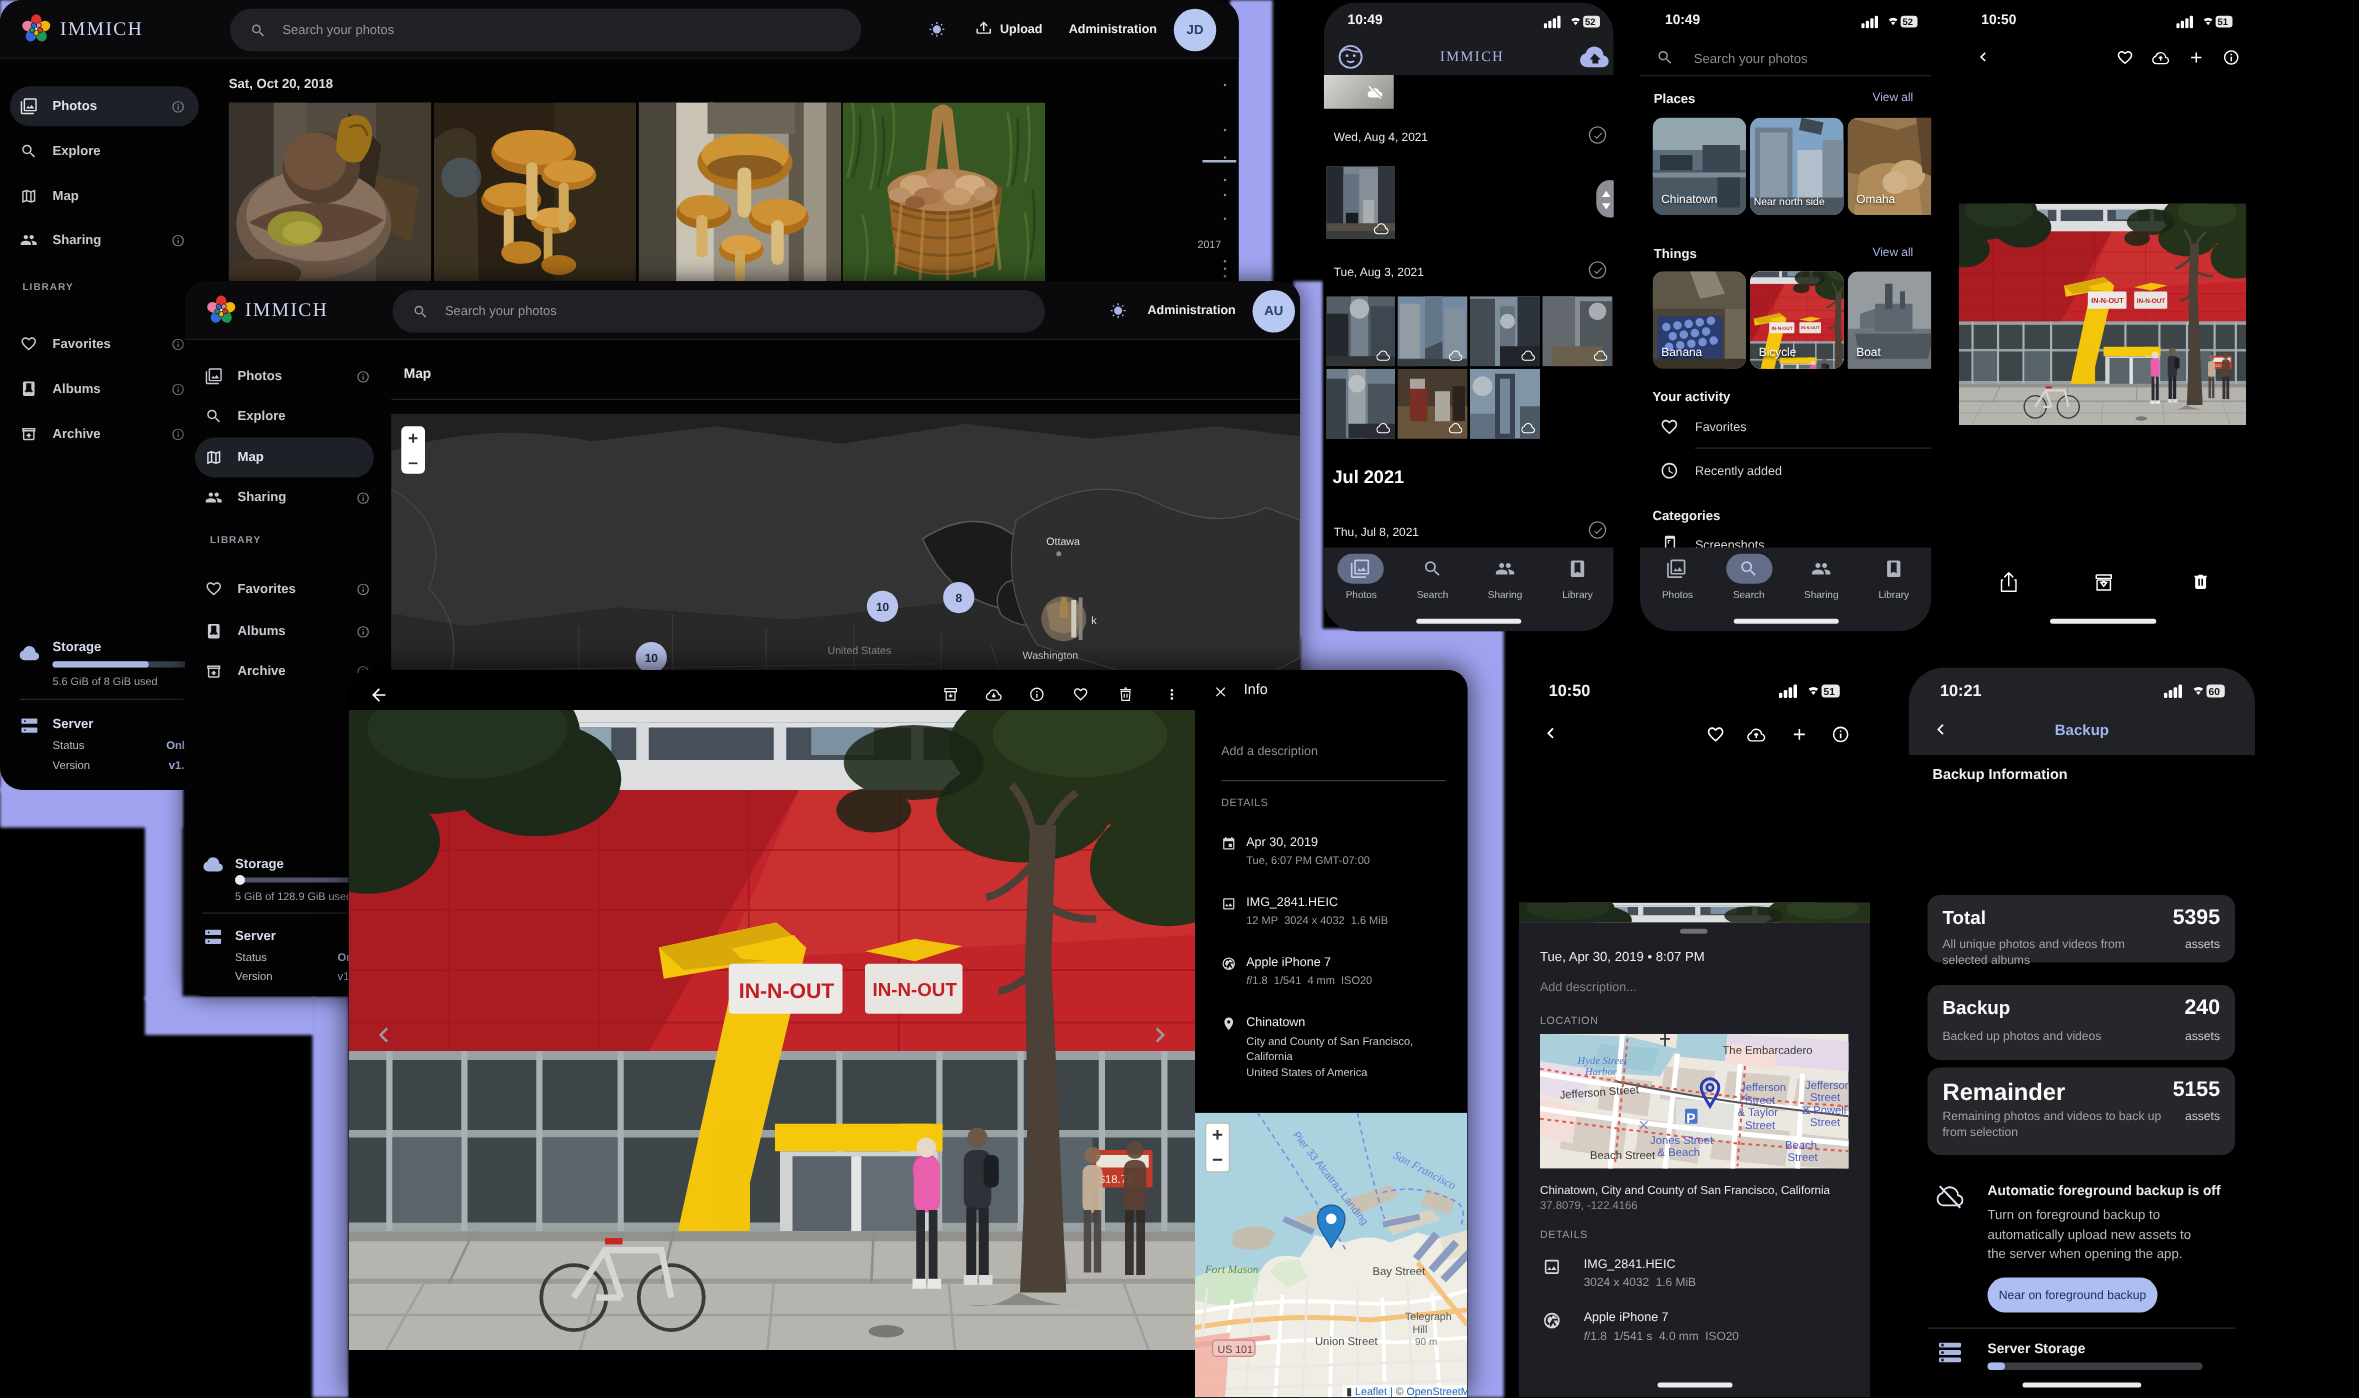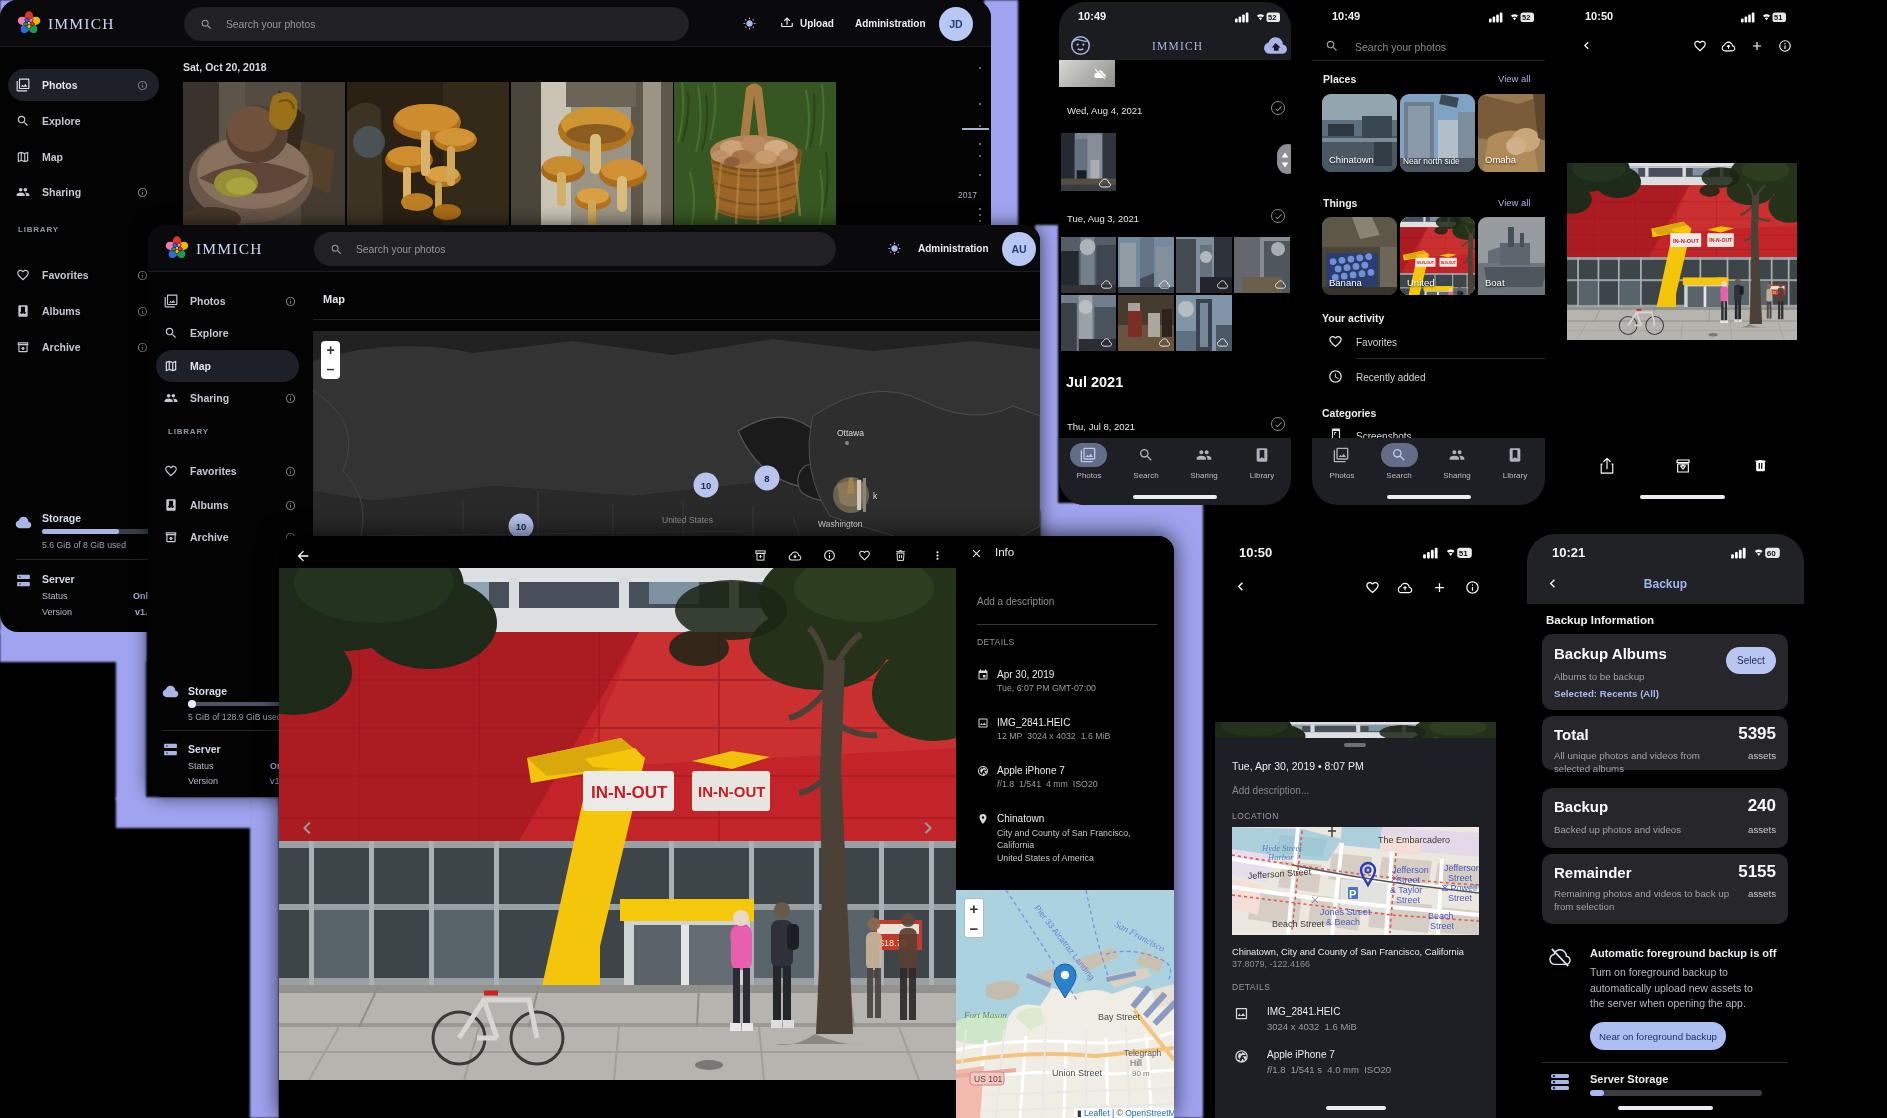--- a/index.html
+++ b/index.html
@@ -1045,21 +1045,21 @@
             <rect x="630" y="400" width="7" height="52" fill="#2e2a28"></rect>
           </g>
 <g opacity=".92">
             <rect x="587" y="364" width="16" height="38" rx="6" fill="#c8b49a"></rect>
             <circle cx="595" cy="356" r="6.5" fill="#8a6a50"></circle>
             <rect x="588" y="400" width="6" height="50" fill="#4a4440"></rect>
             <rect x="596" y="400" width="6" height="50" fill="#4a4440"></rect>
           </g>
 </svg>
 </div>
-    <div class="a" style="left:7px;top:60px;font-size:9.5px;color:#fff;text-shadow:0 1px 2px rgba(0,0,0,.8)">United</div>
+    <div class="a" style="left:7px;top:60px;font-size:9.5px;color:#fff;text-shadow:0 1px 2px rgba(0,0,0,.8)">Bicycle</div>
   </div>
   <div class="a" style="left:166px;top:215px;width:67px;height:87px;border-radius:9px 0 0 9px;overflow:hidden">
     <svg width="75" height="78" viewBox="0 0 75 78" preserveAspectRatio="none">
         <rect width="75" height="78" fill="#969ba0"></rect>
         <rect y="46" width="75" height="32" fill="#6e757c"></rect>
         <path d="M6 50 L70 50 64 70 10 70 Z" fill="#4e565e"></path>
         <rect x="22" y="26" width="30" height="22" fill="#5d666e"></rect>
         <rect x="30" y="10" width="6" height="20" fill="#474f58"></rect>
         <rect x="42" y="16" width="4" height="14" fill="#474f58"></rect>
         <path d="M22 30 l-12 4 0 12 12 0z" fill="#656d75"></path>
@@ -1549,40 +1549,34 @@
         <path d="M23.8 7 a3 3 0 0 1 3.4 0 l-1.7 2.2z"></path>
         <rect x="31.5" y="1.5" width="13.5" height="9.5" rx="2.6" fill="#e8e8e8"></rect>
         <text x="33" y="9" font-size="7.5" font-weight="bold" fill="#111" font-family="Liberation Sans">60</text>
       </g>
     </svg>
   <svg class="a mi" style="left:17px;top:41px;color:#f0f0f2" width="17" height="17" viewBox="0 0 24 24">
       <path d="M15.41 7.41L14 6l-6 6 6 6 1.41-1.41L10.83 12z"></path>
     </svg>
   <div class="a" style="left:0;top:43px;width:277px;text-align:center;font-size:12px;font-weight:bold;color:#9fb5f0">Backup</div>
   <div class="a" style="left:19px;top:80px;font-size:11.5px;font-weight:bold;color:#f0f0f2">Backup Information</div>
-  <div class="a" style="left:15px;top:100px;width:246px;height:76px;background:#26262b;border-radius:10px">
-    <div class="a" style="left:12px;top:11px;font-size:15px;font-weight:bold;color:#fafafa">Backup Albums</div>
-    <div class="a" style="left:184px;top:13px;width:50px;height:27px;border-radius:14px;background:#b9c6f1;color:#1c2c50;font-size:10px;display:flex;align-items:center;justify-content:center">Select</div>
-    <div class="a" style="left:12px;top:37px;font-size:9.7px;color:#a2a2a8">Albums to be backup</div>
-    <div class="a" style="left:12px;top:54px;font-size:9.7px;font-weight:bold;color:#aab8ee">Selected: Recents (All)</div>
-  </div>
   <div class="a" style="left:15px;top:182px;width:246px;height:54px;background:#26262b;border-radius:10px">
     <div class="a" style="left:12px;top:10px;font-size:15px;font-weight:bold;color:#fafafa">Total</div>
     <div class="a" style="left:0;top:8px;width:234px;text-align:right;font-size:17px;font-weight:bold;color:#fafafa">5395</div>
     <div class="a" style="left:12px;top:34px;font-size:9.7px;color:#a2a2a8;line-height:12.5px">All unique photos and videos from<br>selected albums</div>
     <div class="a" style="left:0;top:34px;width:234px;text-align:right;font-size:9.7px;color:#c8c8cc">assets</div>
   </div>
   <div class="a" style="left:15px;top:254px;width:246px;height:60px;background:#26262b;border-radius:10px">
     <div class="a" style="left:12px;top:10px;font-size:15px;font-weight:bold;color:#fafafa">Backup</div>
     <div class="a" style="left:0;top:8px;width:234px;text-align:right;font-size:17px;font-weight:bold;color:#fafafa">240</div>
     <div class="a" style="left:12px;top:36px;font-size:9.7px;color:#a2a2a8">Backed up photos and videos</div>
     <div class="a" style="left:0;top:36px;width:234px;text-align:right;font-size:9.7px;color:#c8c8cc">assets</div>
   </div>
   <div class="a" style="left:15px;top:320px;width:246px;height:70px;background:#26262b;border-radius:10px">
-    <div class="a" style="left:12px;top:10px;font-size:15px;font-weight:bold;color:#fafafa">Remainder</div>
+    <div class="a" style="left:12px;top:10px;font-size:19px;font-weight:bold;color:#fafafa">Remainder</div>
     <div class="a" style="left:0;top:8px;width:234px;text-align:right;font-size:17px;font-weight:bold;color:#fafafa">5155</div>
     <div class="a" style="left:12px;top:34px;font-size:9.7px;color:#a2a2a8;line-height:12.5px">Remaining photos and videos to back up<br>from selection</div>
     <div class="a" style="left:0;top:34px;width:234px;text-align:right;font-size:9.7px;color:#c8c8cc">assets</div>
   </div>
   <svg class="a" style="left:22px;top:414px" width="22" height="20" viewBox="0 0 24 22" fill="none" stroke="#dfe4f2" stroke-width="1.6">
       <path d="M6.5 18q-2.28 0-3.89-1.57Q1 14.85 1 12.58q0-1.95 1.17-3.48 1.18-1.53 3.08-1.95.63-2.3 2.5-3.72Q9.63 2 12 2q2.93 0 4.96 2.04Q19 6.07 19 9q1.73.2 2.86 1.5 1.14 1.28 1.14 3 0 1.88-1.31 3.19T18.5 18h-12z"></path>
       <path d="M3 1 L21 20" stroke-width="1.8"></path>
     </svg>
   <div class="a" style="left:63px;top:413px;font-size:11px;font-weight:bold;color:#ececf0">Automatic foreground backup is off</div>
   <div class="a" style="left:63px;top:431px;font-size:10.5px;color:#b9b9c0;line-height:15.5px">Turn on foreground backup to<br>automatically upload new assets to<br>the server when opening the app.</div>

